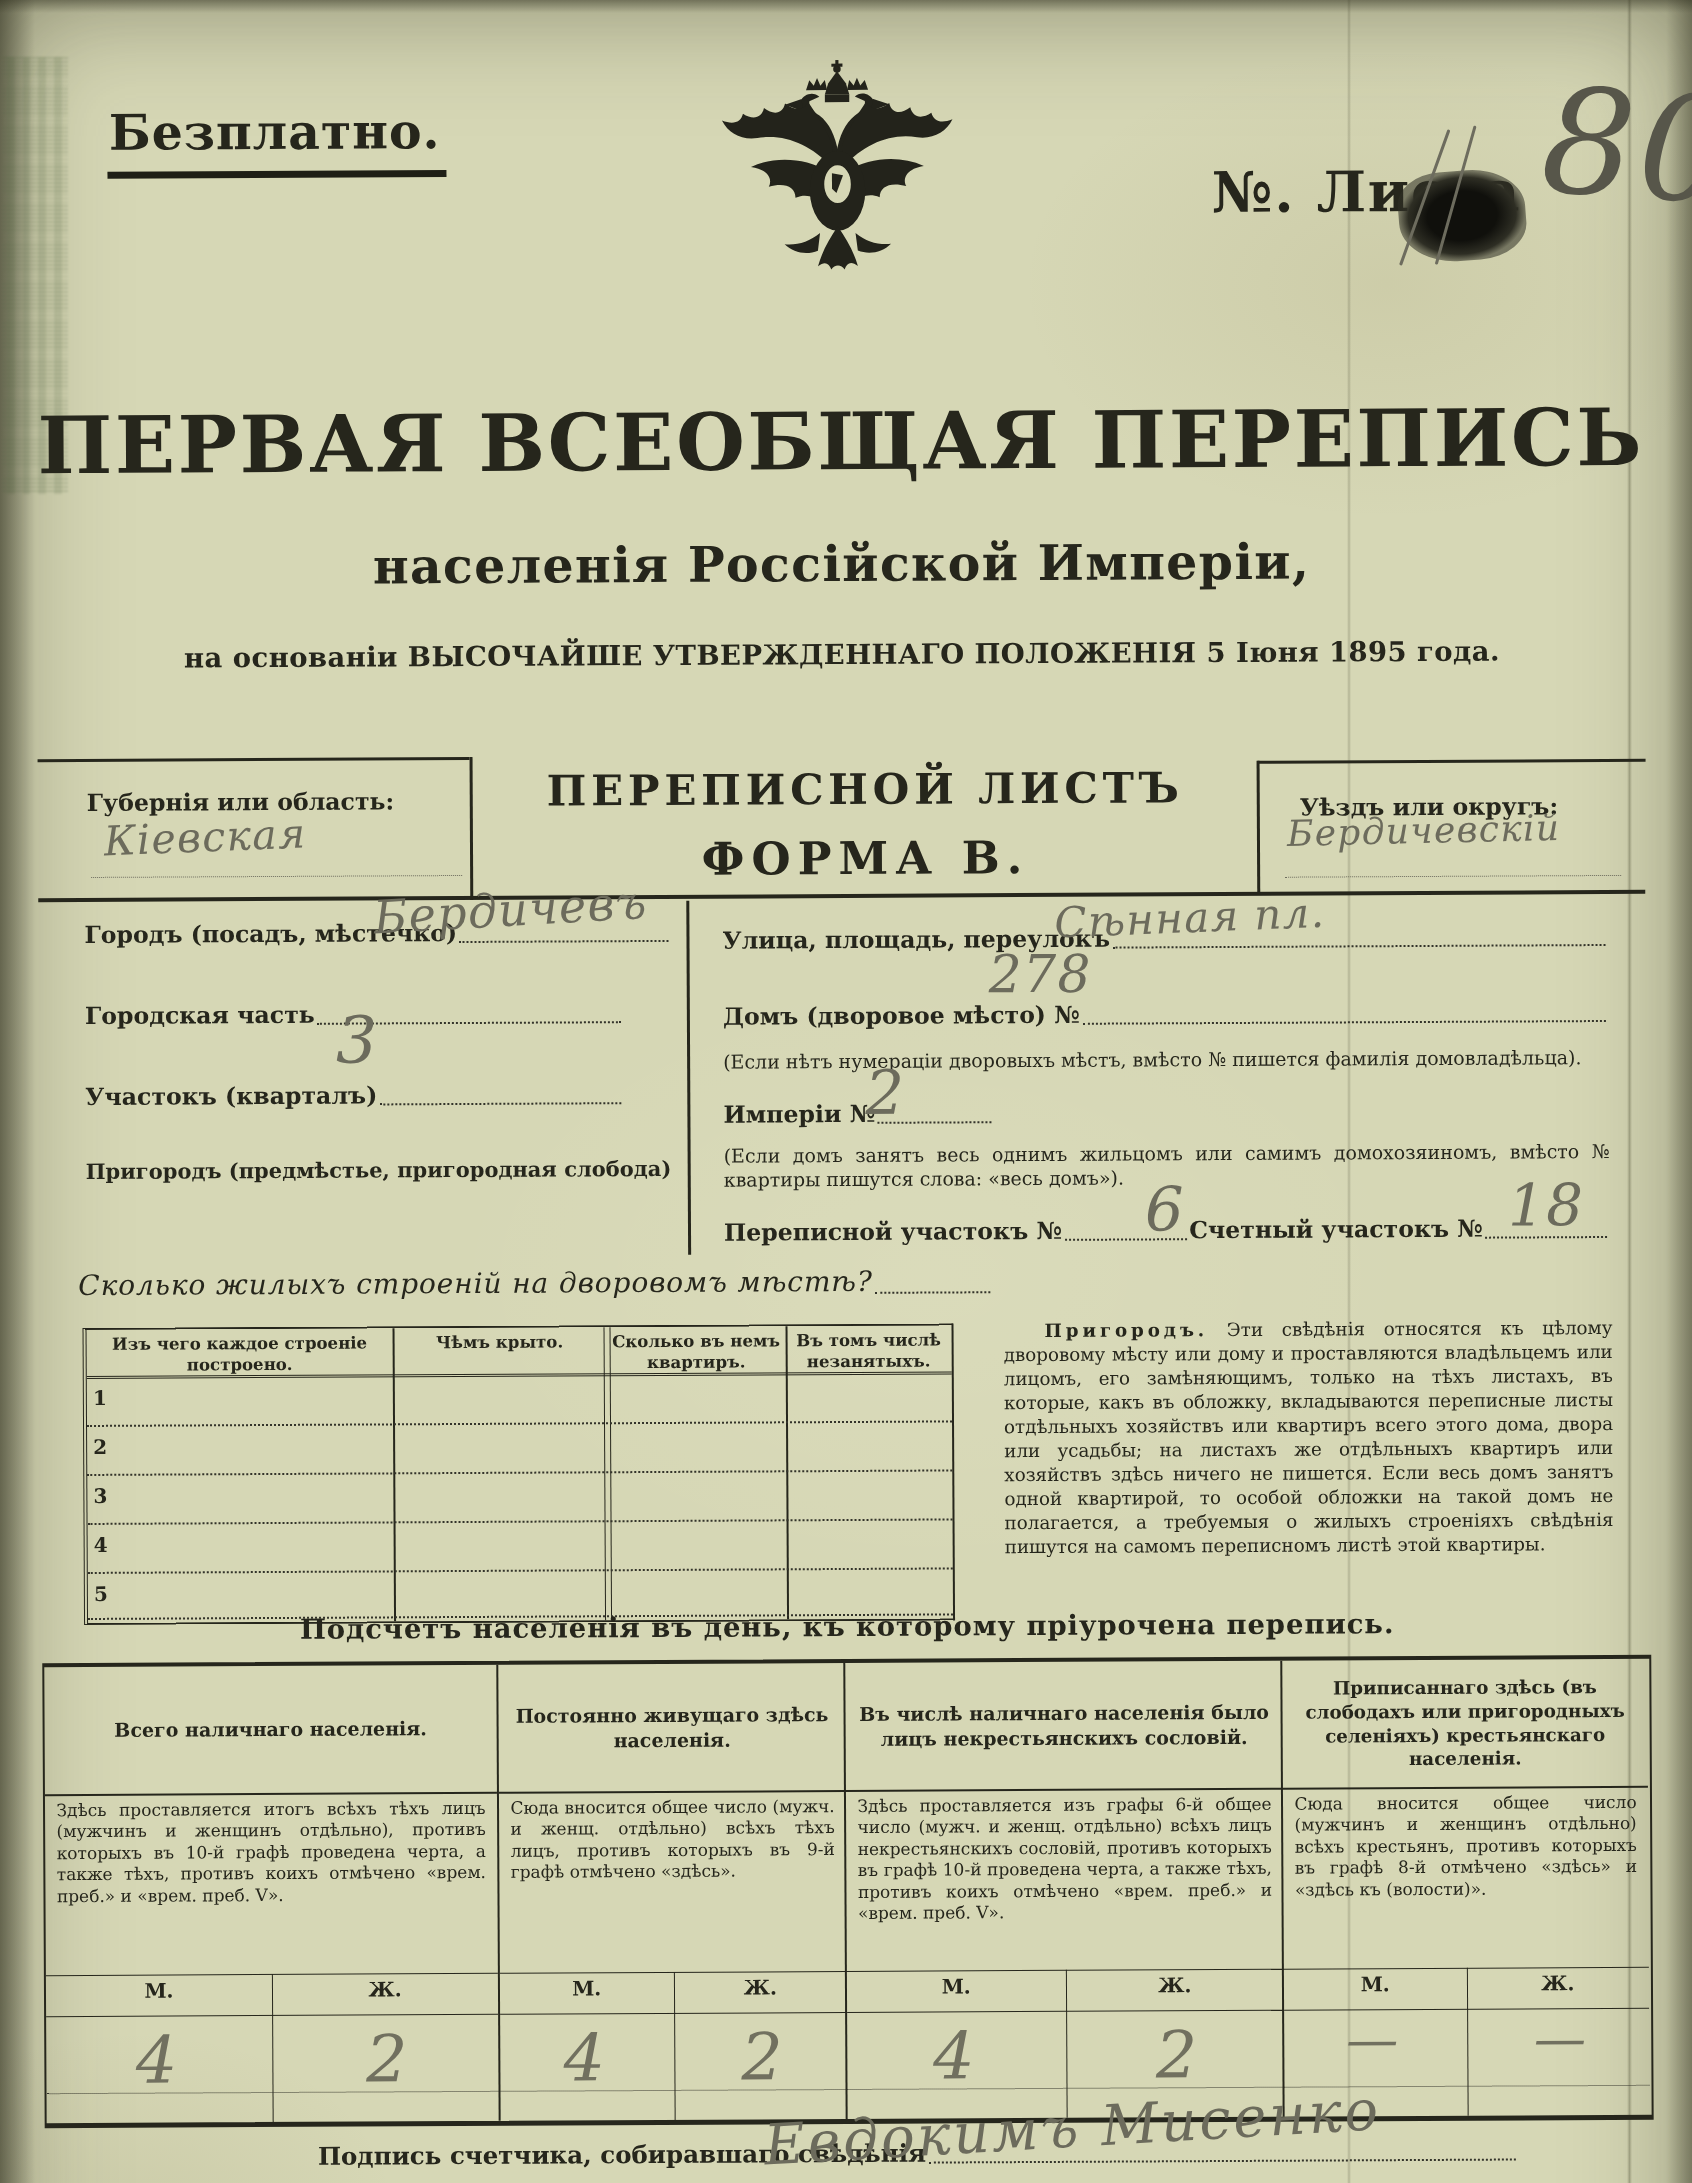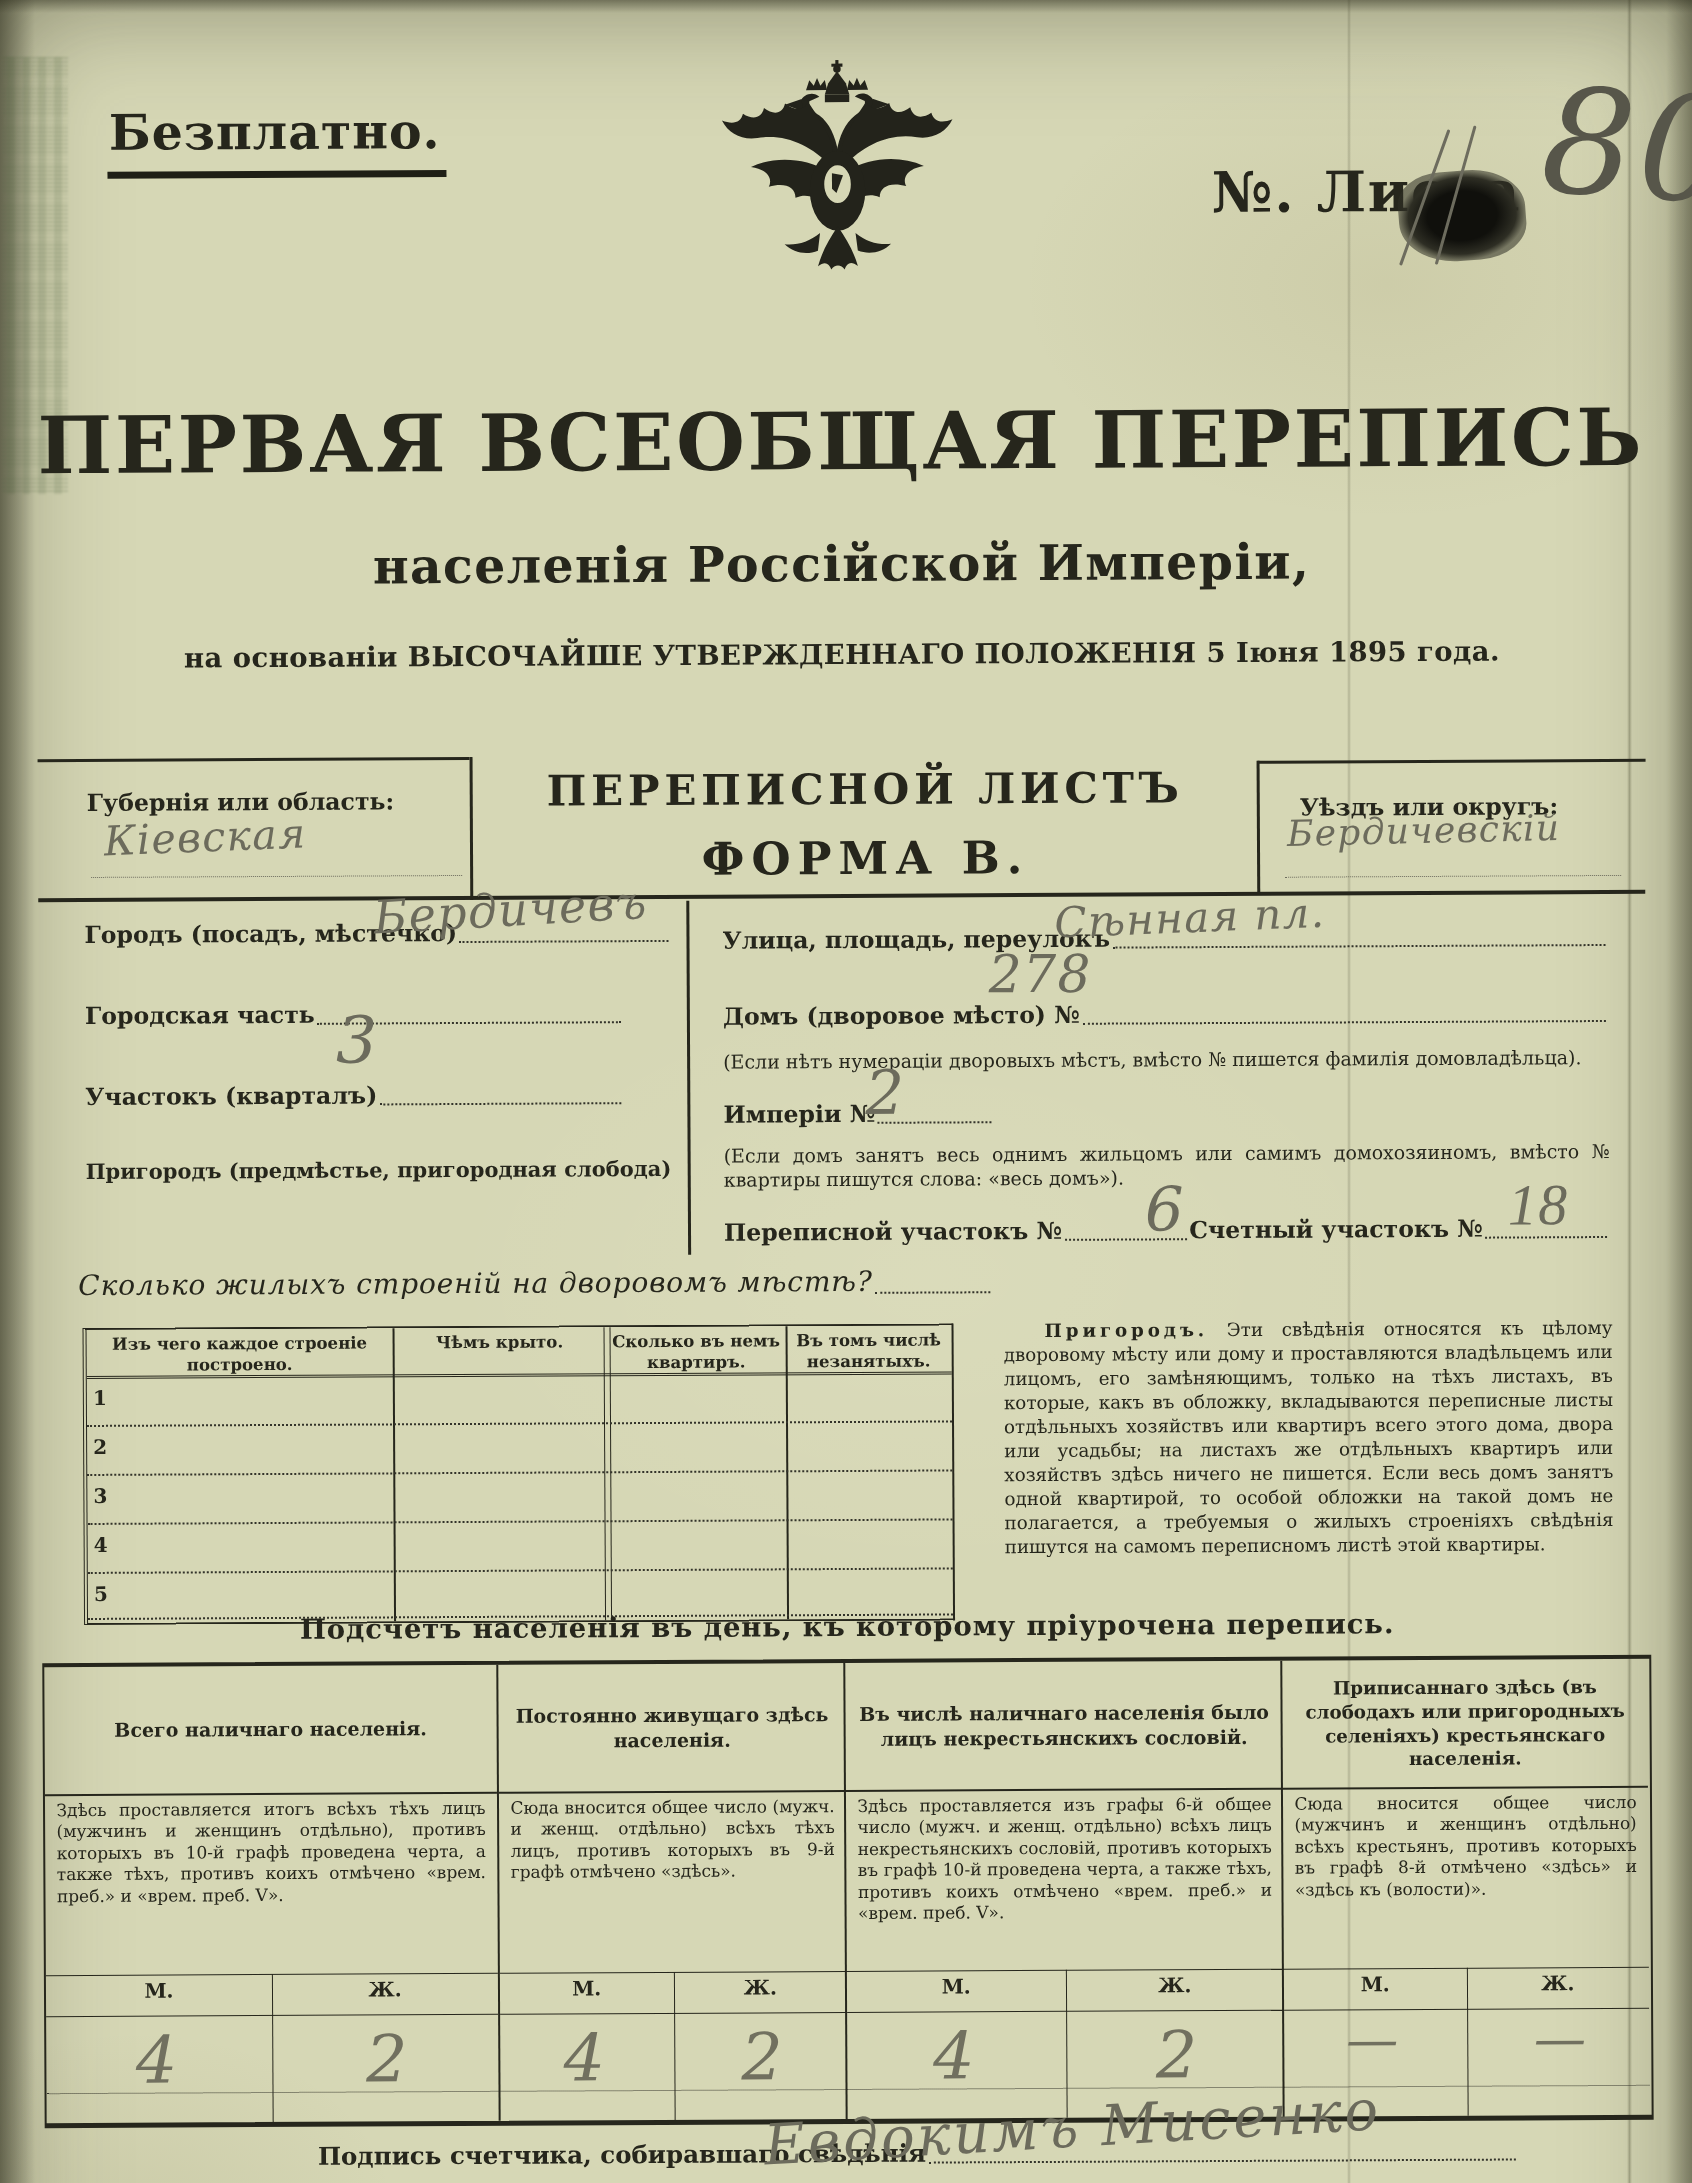--- a/index.html
+++ b/index.html
@@ -54,21 +54,21 @@
   .hw-gub{left:107px;top:810px;font-size:41px;transform:rotate(-2deg);}
   .hw-uezd{left:1290px;top:813px;font-size:36px;transform:rotate(-1deg);}
   .dash-underline{border-bottom:1.7px dotted #6d6c5e;height:0;}
   
   .hw-city{left:376px;top:881px;font-size:46px;transform:rotate(-3deg);}
   .hw-part{left:338px;top:1000px;font-size:65px;}
   .hw-street{left:1057px;top:895px;font-size:42px;transform:rotate(-2deg);}
   .hw-house{left:991px;top:945px;font-size:52px;}
   .hw-flat{left:867px;top:1057px;font-size:61px;}
   .hw-uch{left:1146px;top:1175px;font-size:61px;}
-  .hw-sch{left:1509px;top:1175px;font-size:58px;font-family:Liberation Serif, serif;}
+  .hw-sch{left:1509px;top:1175px;font-size:58px;}
   .divider-mid{left:689px;top:900px;width:2.6px;height:354px;}
   
   .bt-q{left:79px;top:1265px;width:915px;}
   .bt-q .q{font-size:28px;font-style:italic;letter-spacing:0.9px;white-space:nowrap;}
   .bt{left:83px;top:1324px;width:865px;height:293px;border:2.2px solid #26261c;border-left:4.8px double #26261c;}
   .bt-head{position:absolute;top:0;height:44px;font-size:16.6px;font-weight:bold;text-align:center;line-height:1.25;padding-top:4.4px;}
   .bt-vline{position:absolute;top:0;height:100%;}
   .bt-rowline{position:absolute;left:0;width:100%;border-bottom:2.2px dotted #33332a;}
   .bt-num{position:absolute;left:6.1px;font-size:20px;font-weight:bold;}
   .bt-headline{position:absolute;top:46px;left:0;width:100%;border-bottom:3.1px double #26261c;}

